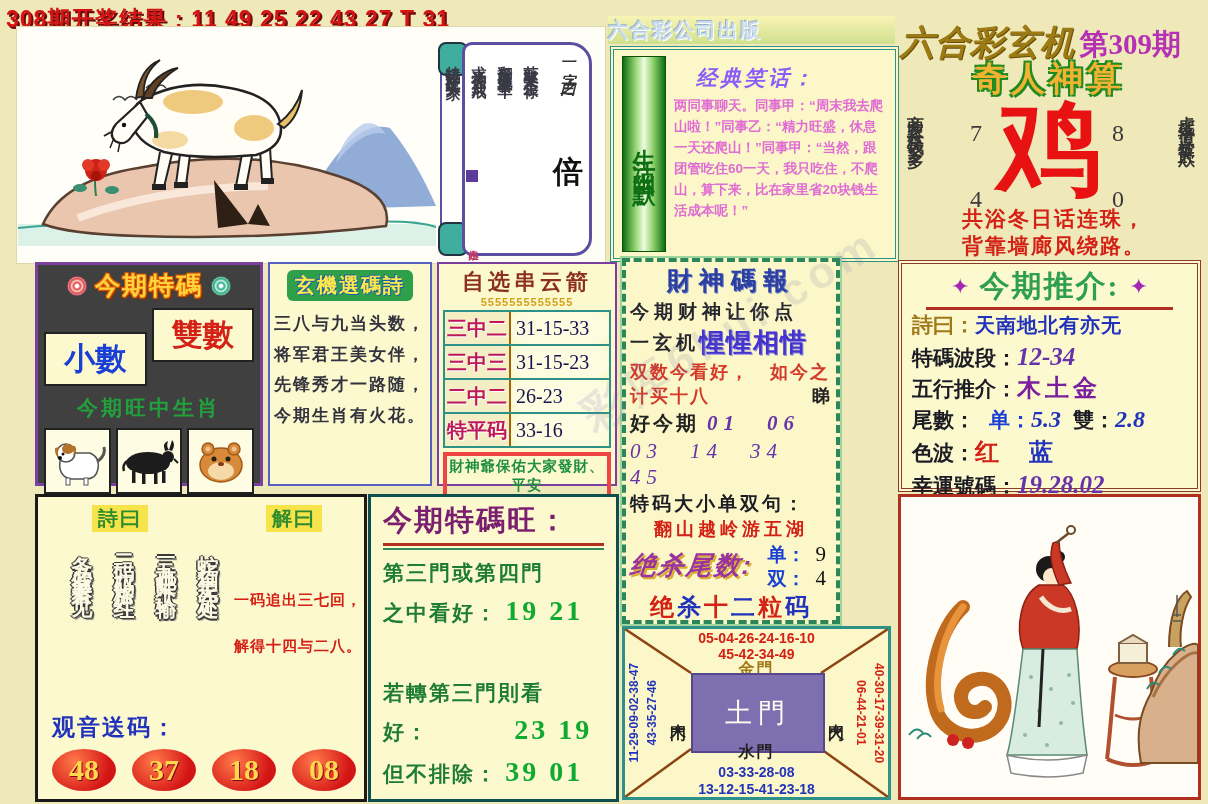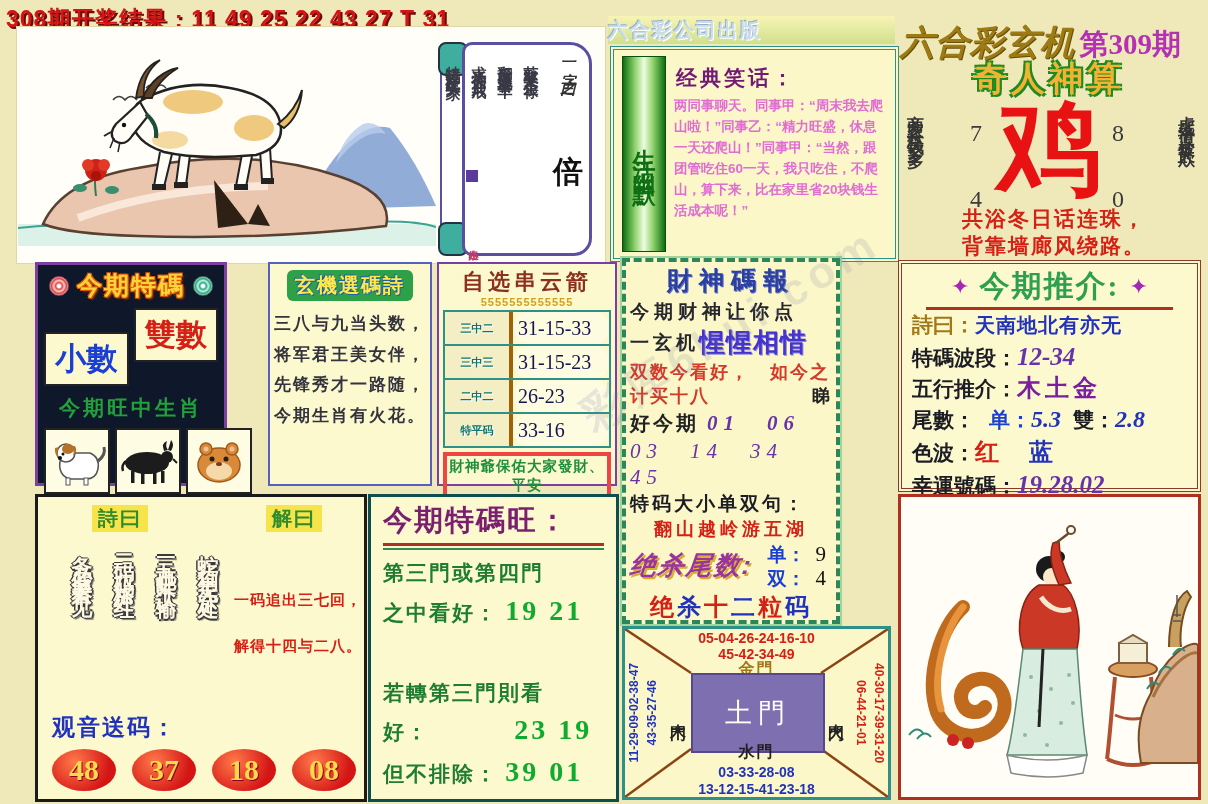--- a/index.html
+++ b/index.html
@@ -41,22 +41,22 @@
                   text-shadow:1px 1px 0 #fff,-1px -1px 0 #9ab0c4;}
 
   
   .humor{left:610px;top:46px;width:281px;height:208px;background:#fbf7c8;
          border:4px double #2e9188;}
   .banner{position:absolute;left:8px;top:6px;bottom:6px;width:42px;
           background:linear-gradient(90deg,#0e6e12,#8cd06a 28%,#effce0 50%,#8cd06a 72%,#0e6e12);
           border:1px solid #0a500c;display:flex;align-items:center;justify-content:center;}
   .banner span{writing-mode:vertical-rl;font-size:23px;font-weight:bold;color:#0e6e12;
                letter-spacing:12px;font-family:"Liberation Serif","DejaVu Serif",serif;}
-  .joke-title{position:absolute;left:62px;top:14px;font-size:21px;font-weight:bold;color:#701a75;
-              letter-spacing:3px;}
+  .joke-title{position:absolute;left:82px;top:14px;font-size:21px;font-weight:bold;color:#8b5cf6;
+              letter-spacing:3px;font-style:italic;}
   .joke-body{position:absolute;left:60px;top:46px;right:8px;font-size:13.5px;font-weight:bold;
              color:#e06cd4;line-height:1.55;}
 
   
   .masthead{left:900px;top:20px;white-space:nowrap;}
   .mh-title{font-size:34px;font-weight:bold;font-style:italic;color:#9c7a14;
             text-shadow:1px 1px 0 #6b4d08;letter-spacing:1px;
             font-family:"Liberation Serif","DejaVu Serif",serif;}
   .mh-issue{font-size:29px;font-weight:bold;color:#b430b4;font-family:"Liberation Serif","DejaVu Serif",serif;}
 
@@ -70,21 +70,21 @@
   .oracle-right{position:absolute;right:2px;top:48px;font-size:17px;font-weight:bold;color:#333;
        letter-spacing:6px;font-family:"Liberation Serif","DejaVu Serif",serif;}
   .oracle-animal{position:absolute;left:0;right:0;top:42px;text-align:center;font-size:104px;
        font-weight:bold;color:#e81212;line-height:1;font-family:"Liberation Serif","DejaVu Serif",serif;}
   .oracle-num{position:absolute;font-size:24px;color:#3a3a3a;font-family:"Liberation Serif","DejaVu Serif",serif;}
   .oracle-couplet{position:absolute;left:40px;right:30px;top:152px;text-align:center;font-size:21px;
        font-weight:bold;color:#d42015;line-height:1.3;letter-spacing:2px;
        font-family:"Liberation Serif","DejaVu Serif",serif;}
 
   
-  .special{left:35px;top:262px;width:192px;height:224px;background:#0f172a;border:3px solid #7a3fa0;box-sizing:border-box;}
+  .special{left:35px;top:262px;width:228px;height:224px;background:#404040;border:3px solid #7a3fa0;box-sizing:border-box;}
   .sp-title-row{display:flex;align-items:center;justify-content:center;gap:8px;margin-top:4px;}
   .gold-title{font-size:25px;font-weight:bold;color:#ffd23e;letter-spacing:2px;
        text-shadow:-1px -1px 0 #e05800,1px -1px 0 #e05800,-1px 1px 0 #e05800,1px 1px 0 #e05800,2px 2px 2px #803000;}
   .rosette{width:18px;height:18px;border-radius:50%;display:inline-block;border:1px solid #946;}
   .rosette.red{background:radial-gradient(circle,#fff 12%,#d44 26%,#fdd0c8 42%,#d44 58%,#f8c0b8 74%,#c33 90%);}
   .rosette.green{background:radial-gradient(circle,#fff 12%,#2a8 26%,#d0f0e0 42%,#2a8 58%,#c0e8d8 74%,#287 90%);border-color:#475;}
   .sp-cells{display:flex;gap:5px;margin:6px 6px 0 6px;}
   .sp-cell{flex:1;border:2px solid #222;height:50px;display:flex;align-items:center;justify-content:center;
        font-size:31px;font-weight:bold;font-family:"Liberation Serif","DejaVu Serif",serif;background:#fdf9cf;}
   .sp-small{color:#1a3fd4;margin-top:24px;} .sp-double{color:#d42015;}
@@ -101,22 +101,22 @@
        font-family:"Liberation Serif","DejaVu Serif",serif;letter-spacing:2px;}
 
   
   .arrows{left:437px;top:262px;width:180px;height:224px;background:#fdf9cf;border:2px solid #7a3fa0;box-sizing:border-box;}
   .ar-title{text-align:center;font-size:22px;font-weight:bold;color:#8b3020;letter-spacing:4px;margin-top:3px;
        font-family:"Liberation Serif","DejaVu Serif",serif;}
   .ar-decor{text-align:center;font-size:11px;font-weight:bold;color:#d4a017;letter-spacing:1px;line-height:1;}
   .ar-table{margin:2px 4px 0 4px;border:2px solid #2e9188;}
   .ar-row{display:flex;border-bottom:2px solid #2e9188;height:32px;}
   .ar-row:last-child{border-bottom:none;}
-  .ar-label{width:64px;border-right:4px solid #a16207;background:#f4eec4;display:flex;align-items:center;justify-content:center;
-       font-size:11px;font-weight:bold;color:#0f766e;font-family:"Liberation Serif","DejaVu Serif",serif;
+  .ar-label{width:64px;border-right:2px solid #a16207;background:#f4eec4;display:flex;align-items:center;justify-content:center;
+       font-size:20px;font-weight:bold;color:#be185d;font-family:"Liberation Serif","DejaVu Serif",serif;
        text-shadow:1px 1px 0 #fff;}
   .ar-value{flex:1;display:flex;align-items:center;padding-left:5px;font-size:20px;color:#14144e;
        font-family:"Liberation Serif","DejaVu Serif",serif;background:#fdfbe0;border-radius:15px;}
   .ar-footer{margin:4px;border:4px solid #ef4444;text-align:center;font-size:14.5px;font-weight:bold;
        color:#1e8f3e;padding:1px 0;letter-spacing:1px;}
 
   
   .caishen{left:622px;top:258px;width:218px;height:366px;background:#fbf7c8;
        border:4px dashed #2d8659;outline:2px solid #9ed49e;box-sizing:border-box;padding:2px 4px;}
   .cs-title{text-align:center;font-size:25px;font-weight:bold;color:#2a3fa0;letter-spacing:7px;

